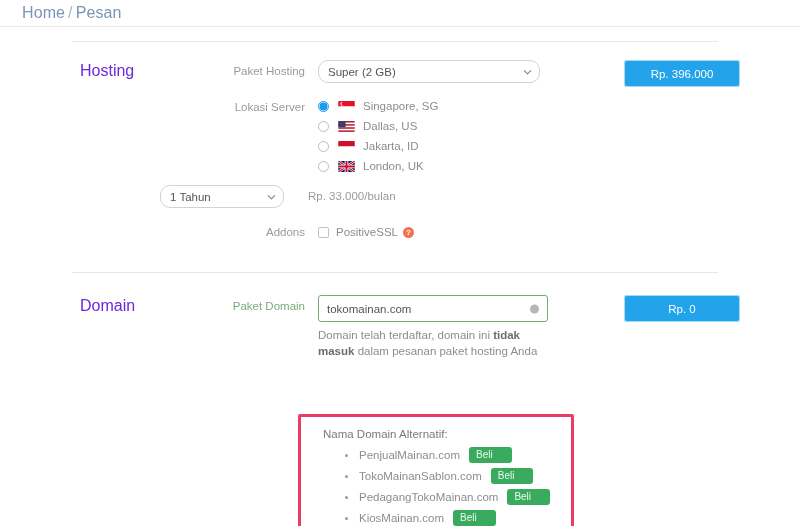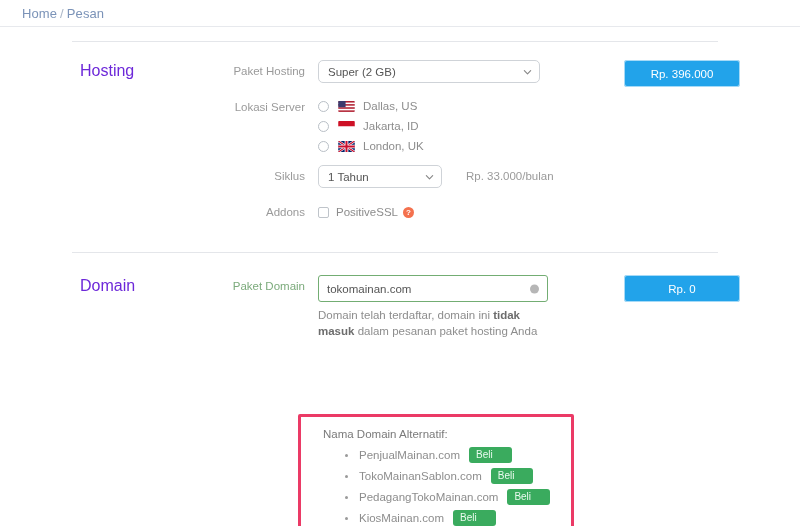--- a/index.html
+++ b/index.html
@@ -14,21 +14,21 @@
   
   .breadcrumb-bar {
     height: 27px;
     display: flex;
     align-items: center;
     padding-left: 22px;
     border-bottom: 1px solid #e7e9ed;
     background: #ffffff;
   }
   .breadcrumb {
-    font-size: 13px;
+    font-size: 16px;
     color: #7b93b8;
     letter-spacing: .1px;
     white-space: nowrap;
   }
   .breadcrumb .sep { color: #aab6c7; margin: 0 3px; }
   .breadcrumb a { color: #7b93b8; text-decoration: none; }
 
   
   .page {
     position: relative;
@@ -82,21 +82,21 @@
     display: inline-block;
     vertical-align: top;
   }
   .select select {
     appearance: none; -webkit-appearance: none; -moz-appearance: none;
     font-family: "Liberation Sans", sans-serif;
     font-size: 11.5px;
     color: #555;
     background: #fff;
     border: 1px solid #cfd3d8;
-    border-radius: 5px;
+    border-radius: 10px;
     padding: 4px 24px 4px 9px;
     height: 23px;
     line-height: 15px;
     outline: none;
   }
   .select.wide select { width: 222px; }
   .select.narrow select { width: 124px; }
   .select .chev {
     position: absolute;
     right: 8px; top: 50%;
@@ -313,20 +313,30 @@
               <path d="M1.5 3.5 L5 7 L8.5 3.5" fill="none" stroke="#888" stroke-width="1.3" stroke-linecap="round" stroke-linejoin="round"></path>
             </svg>
           </span>
         </div>
       </div>
 
       <div class="frow" style="margin-bottom:9px;">
         <div class="flabel">Lokasi Server</div>
         <div class="fctl">
 
+          <label class="radio-line">
+            <span class="radio checked"></span>
+            <svg class="flag" viewBox="0 0 18 12">
+              <rect width="18" height="6" fill="#e8112d"></rect>
+                <rect y="6" width="18" height="6" fill="#ffffff"></rect>
+              <circle cx="4.5" cy="3" r="2.1" fill="#fff"></circle>
+                <circle cx="5.6" cy="3" r="2.1" fill="#e8112d"></circle>
+            </svg>
+            <span class="rlabel">Singapore, SG</span>
+          </label>
 
           <label class="radio-line">
             <span class="radio"></span>
             <svg class="flag" viewBox="0 0 18 12">
               <rect width="18" height="12" fill="#ffffff"></rect>
               <rect y="0" width="18" height="1.7" fill="#b22234"></rect>
                 <rect y="3.4" width="18" height="1.7" fill="#b22234"></rect>
               <rect y="6.8" width="18" height="1.7" fill="#b22234"></rect>
                 <rect y="10.2" width="18" height="1.7" fill="#b22234"></rect>
               <rect width="8" height="6.8" fill="#3c3b6e"></rect>
@@ -353,21 +363,20 @@
               <path d="M9,0 V12 M0,6 H18" stroke="#fff" stroke-width="4"></path>
               <path d="M9,0 V12 M0,6 H18" stroke="#c8102e" stroke-width="2.2"></path>
             </svg>
             <span class="rlabel">London, UK</span>
           </label>
 
         </div>
       </div>
 
       <div class="frow">
-        <div class="flabel">Siklus</div>
         <div class="fctl" style="display:flex;align-items:flex-start;">
           <span class="select narrow">
             <select>
               <option>1 Tahun</option>
             </select>
             <svg class="chev" viewBox="0 0 10 10">
               <path d="M1.5 3.5 L5 7 L8.5 3.5" fill="none" stroke="#888" stroke-width="1.3" stroke-linecap="round" stroke-linejoin="round"></path>
             </svg>
           </span>
           <span class="price-note">Rp. 33.000/bulan</span>

